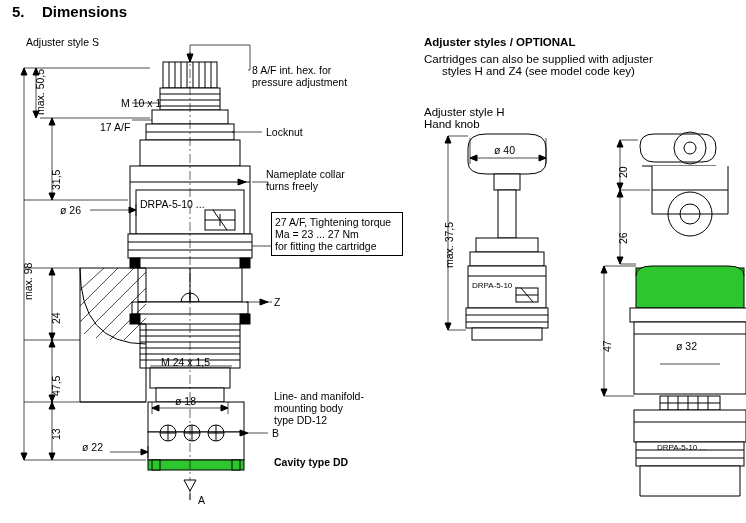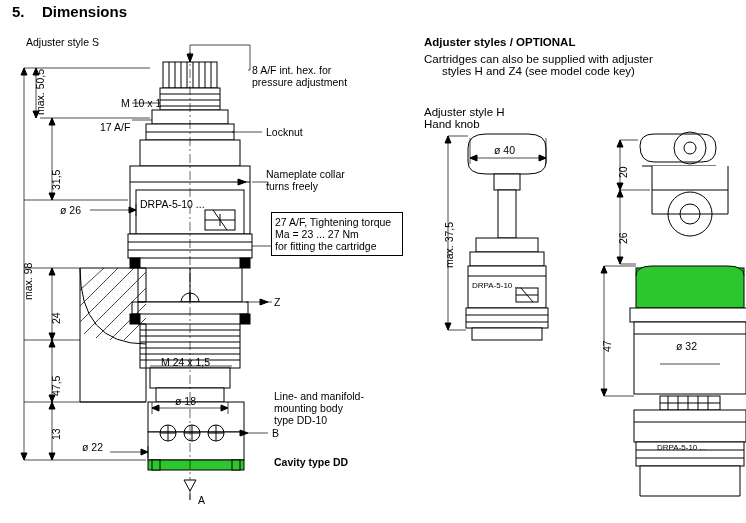--- a/index.html
+++ b/index.html
@@ -315,21 +315,21 @@
   <div class="lbl" style="left:198px;top:494px;">A</div>
   <div class="lbl" style="left:274px;top:296px;">Z</div>
 
   <div class="box" style="left:271px;top:212px;width:130px;height:42px;"></div>
   <div class="lbl" style="left:275px;top:216px;">27 A/F, Tightening torque
 Ma = 23 ... 27 Nm
 for fitting the cartridge</div>
 
   <div class="lbl" style="left:274px;top:390px;">Line- and manifold-
 mounting body
-type DD-10</div>
+type DD-12</div>
   <div class="lbl b" style="left:274px;top:456px;">Cavity type DD</div>
 
   <div class="vert" style="left:34px;top:115px;">max. 50,5</div>
   <div class="vert" style="left:50px;top:190px;">31,5</div>
   <div class="vert" style="left:22px;top:300px;">max. 98</div>
   <div class="vert" style="left:50px;top:324px;">24</div>
   <div class="vert" style="left:50px;top:396px;">47,5</div>
   <div class="vert" style="left:50px;top:440px;">13</div>
 
   <div class="lbl b" style="left:424px;top:36px;font-size:11.5px;">Adjuster styles / OPTIONAL</div>

